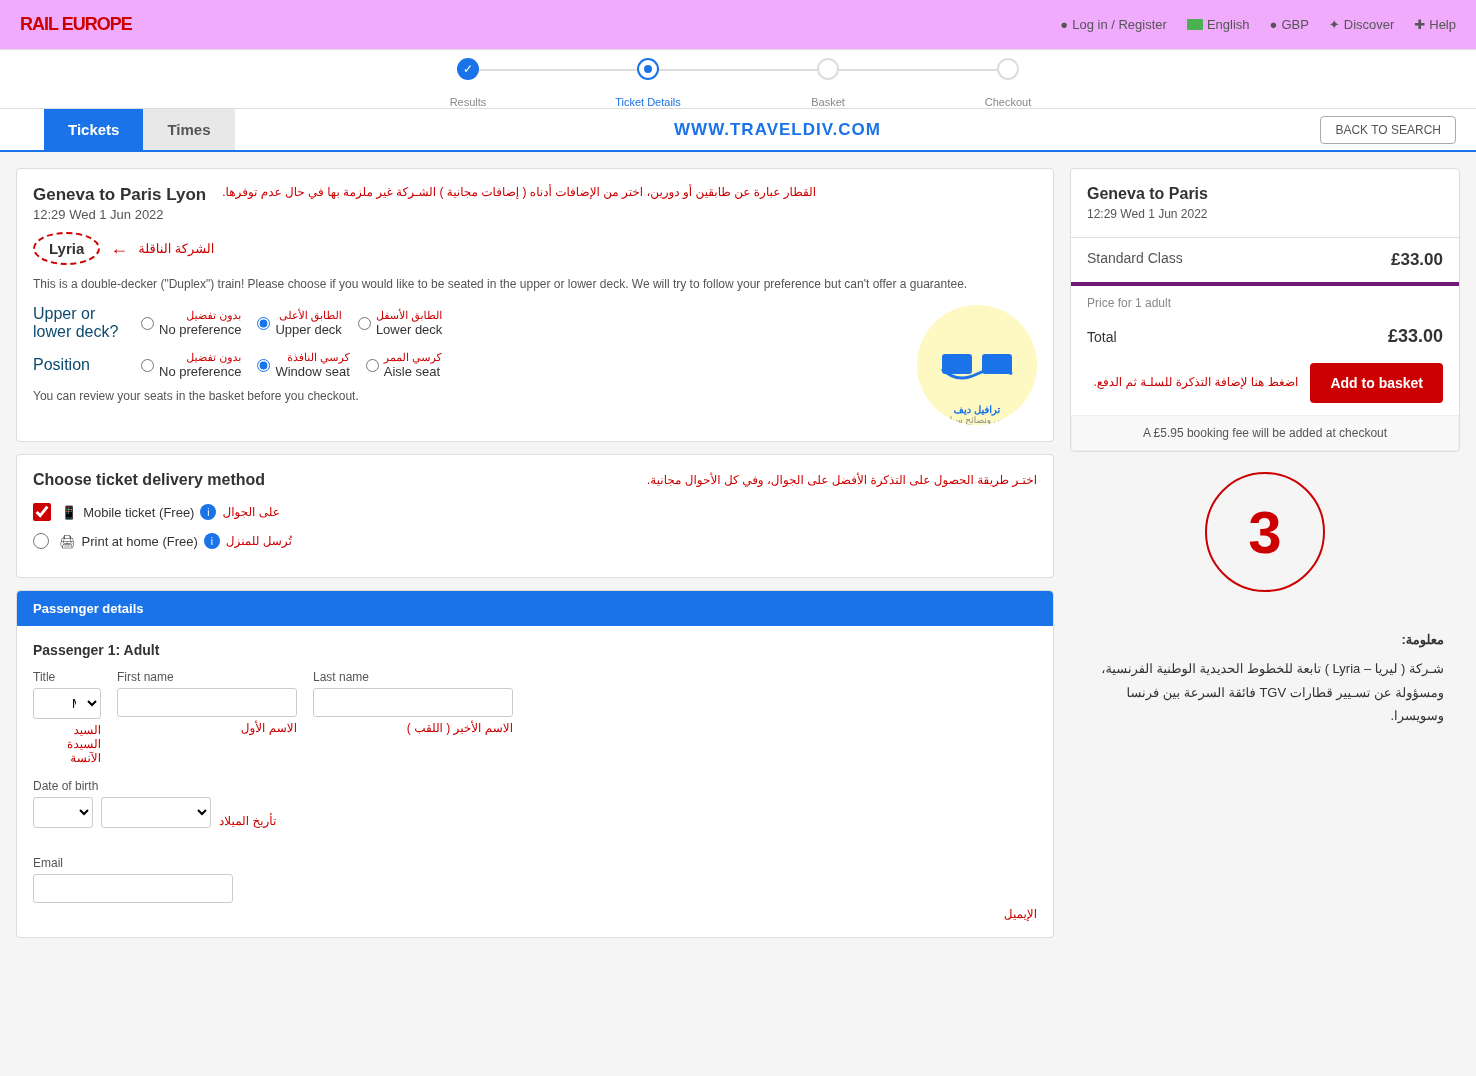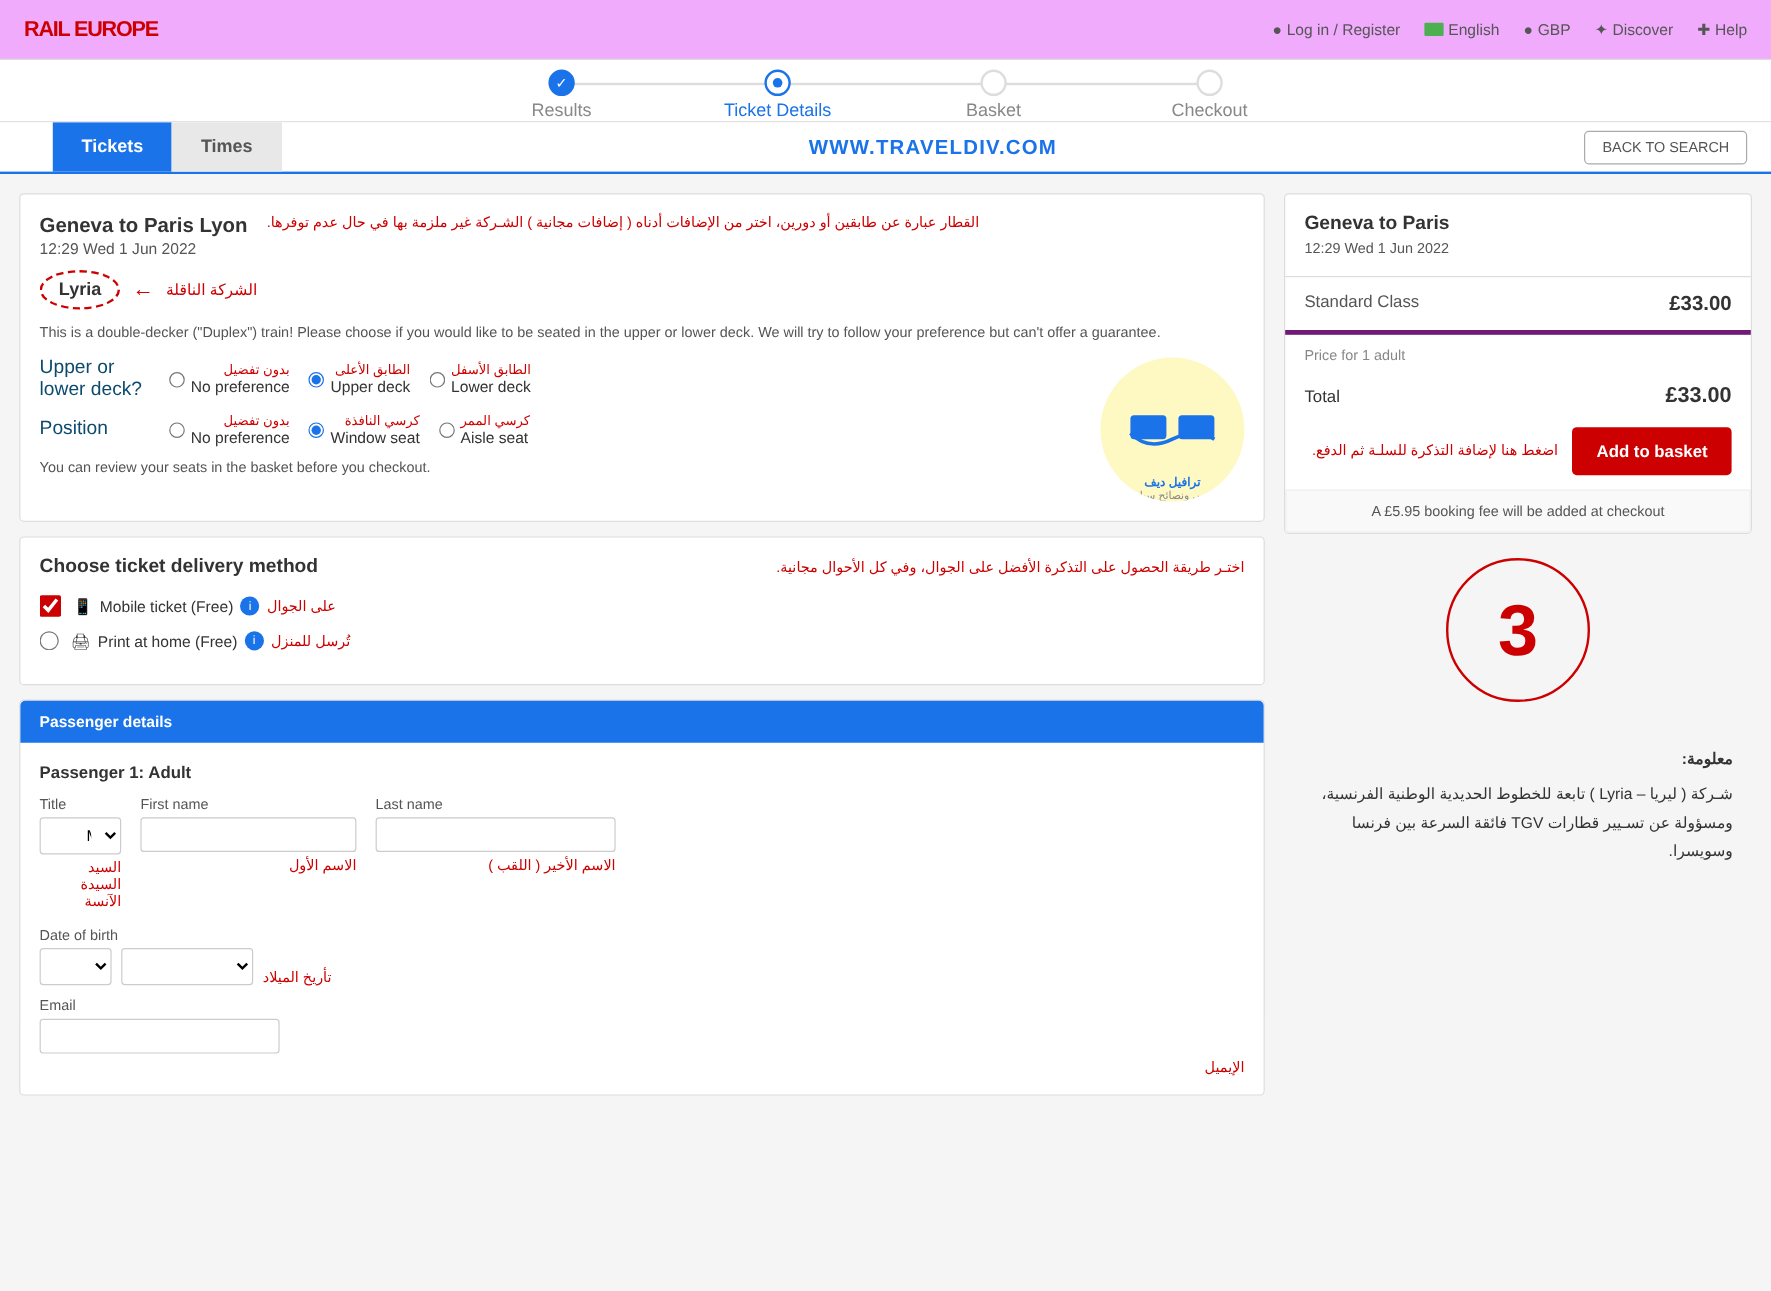--- a/index.html
+++ b/index.html
@@ -79,23 +79,23 @@
       display: flex;
       align-items: center;
       justify-content: center;
       font-size: 11px;
       z-index: 1;
       position: relative;
     }
     .step-circle.completed { background: #1a73e8; border-color: #1a73e8; color: #fff; }
     .step-circle.active { background: #fff; border-color: #1a73e8; }
     .step-label {
-      font-size: 15px;
+      font-size: 11px;
       color: #888;
-      margin-top: 4px;
+      margin-top: 16px;
     }
     .step-label.active-label { color: #1a73e8; }
 
     
     .tabs-row {
       background: #fff;
       display: flex;
       align-items: center;
       padding: 0 20px;
       border-bottom: 2px solid #1a73e8;
@@ -727,21 +727,21 @@
           <label>First name</label>
           <input type="text" style="">
           <div class="arabic-form-label">الاسم الأول</div>
         </div>
         <div class="form-group last-group">
           <label>Last name</label>
           <input type="text" style="">
           <div class="arabic-form-label">الاسم الأخير ( اللقب )</div>
         </div>
       </div>
-      <div class="form-group" style="margin-bottom:10px;">
+      <div class="form-group" style="margin-bottom:28px;">
         <label>Date of birth</label>
         <div class="birth-row">
           <select class="day-sel">
             <option></option>
           </select>
           <select class="month-sel">
             <option></option>
           </select>
           <div class="arabic-form-label">تأريخ الميلاد</div>
         </div>

